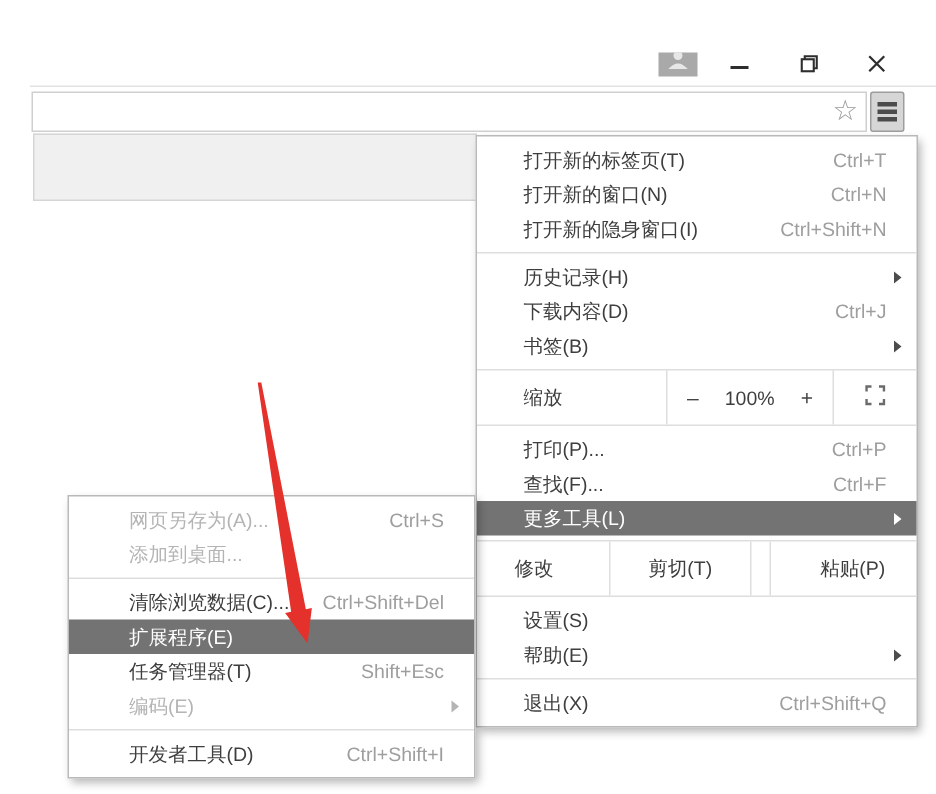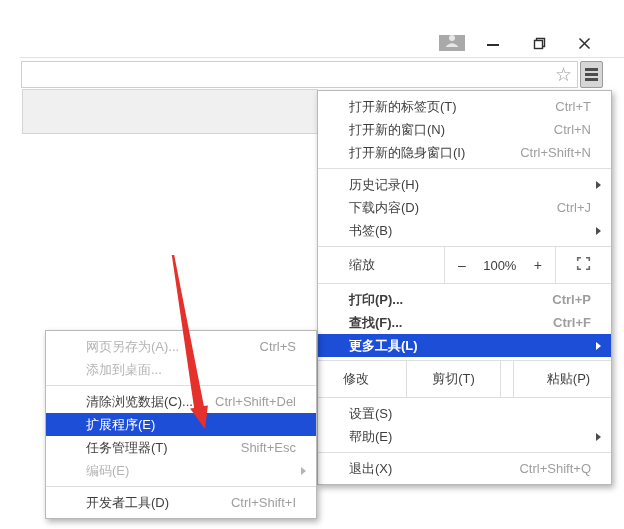--- a/index.html
+++ b/index.html
@@ -31,21 +31,21 @@
   .sub-menu{left:45px;top:330px;width:272px;z-index:6;}
   .group{padding:4px 0;}
   .mrow{height:23px;display:flex;align-items:center;padding:0 20px 0 31px;font-size:13px;cursor:default;}
   .sub-menu .mrow{padding-left:40px;}
   .mlabel{flex:0 0 auto;color:#3e3e3e;}
   .mshortcut{margin-left:auto;color:#9e9e9e;font-size:13px;white-space:nowrap;}
   .caret{margin-left:auto;margin-right:-10px;width:0;height:0;
     border-left:5px solid #4c4c4c;border-top:4px solid transparent;border-bottom:4px solid transparent;}
   .disabled .mlabel{color:#b4b4b4;}
   .disabled .caret{border-left-color:#b4b4b4;}
-  .hl{background:#1d4ed8;}
+  .hl{background:#737373;}
   .hl .mlabel{color:#fff;}
   .hl .caret{border-left-color:#fff;}
   .msep{height:1px;background:#dedede;}
   
   .zoom-row{display:flex;height:36px;align-items:stretch;font-size:13px;}
   .zlabel{flex:0 0 126px;display:flex;align-items:center;padding-left:31px;box-sizing:border-box;}
   .zsep,.esep{width:1px;background:#dedede;}
   .zmid{flex:0 0 110px;display:flex;align-items:center;justify-content:space-between;padding:0 13px;box-sizing:border-box;}
   .zfull{flex:1;display:flex;align-items:center;justify-content:center;cursor:default;}
   .zbtn{color:#444;font-size:14px;cursor:default;}
@@ -143,21 +143,21 @@
       <div class="zsep"></div>
       <div class="zfull">
         <span>
           <svg width="15" height="15" viewBox="0 0 15 15">
             <path d="M5 1.7 H1.7 V5 M10 1.7 H13.3 V5 M13.3 10 V13.3 H10 M5 13.3 H1.7 V10" fill="none" stroke="#6b6b6b" stroke-width="1.6"></path>
           </svg>
         </span>
       </div>
     </div>
     <div class="msep"></div>
-    <div class="group" style="padding-bottom:3px;font-weight:bold;">
+    <div class="group" style="padding-bottom:3px;">
       <div class="mrow">
         <span class="mlabel">打印(P)...</span>
         <span class="mshortcut">Ctrl+P</span>
       </div>
       <div class="mrow">
         <span class="mlabel">查找(F)...</span>
         <span class="mshortcut">Ctrl+F</span>
       </div>
       <div class="mrow hl">
         <span class="mlabel">更多工具(L)</span>

